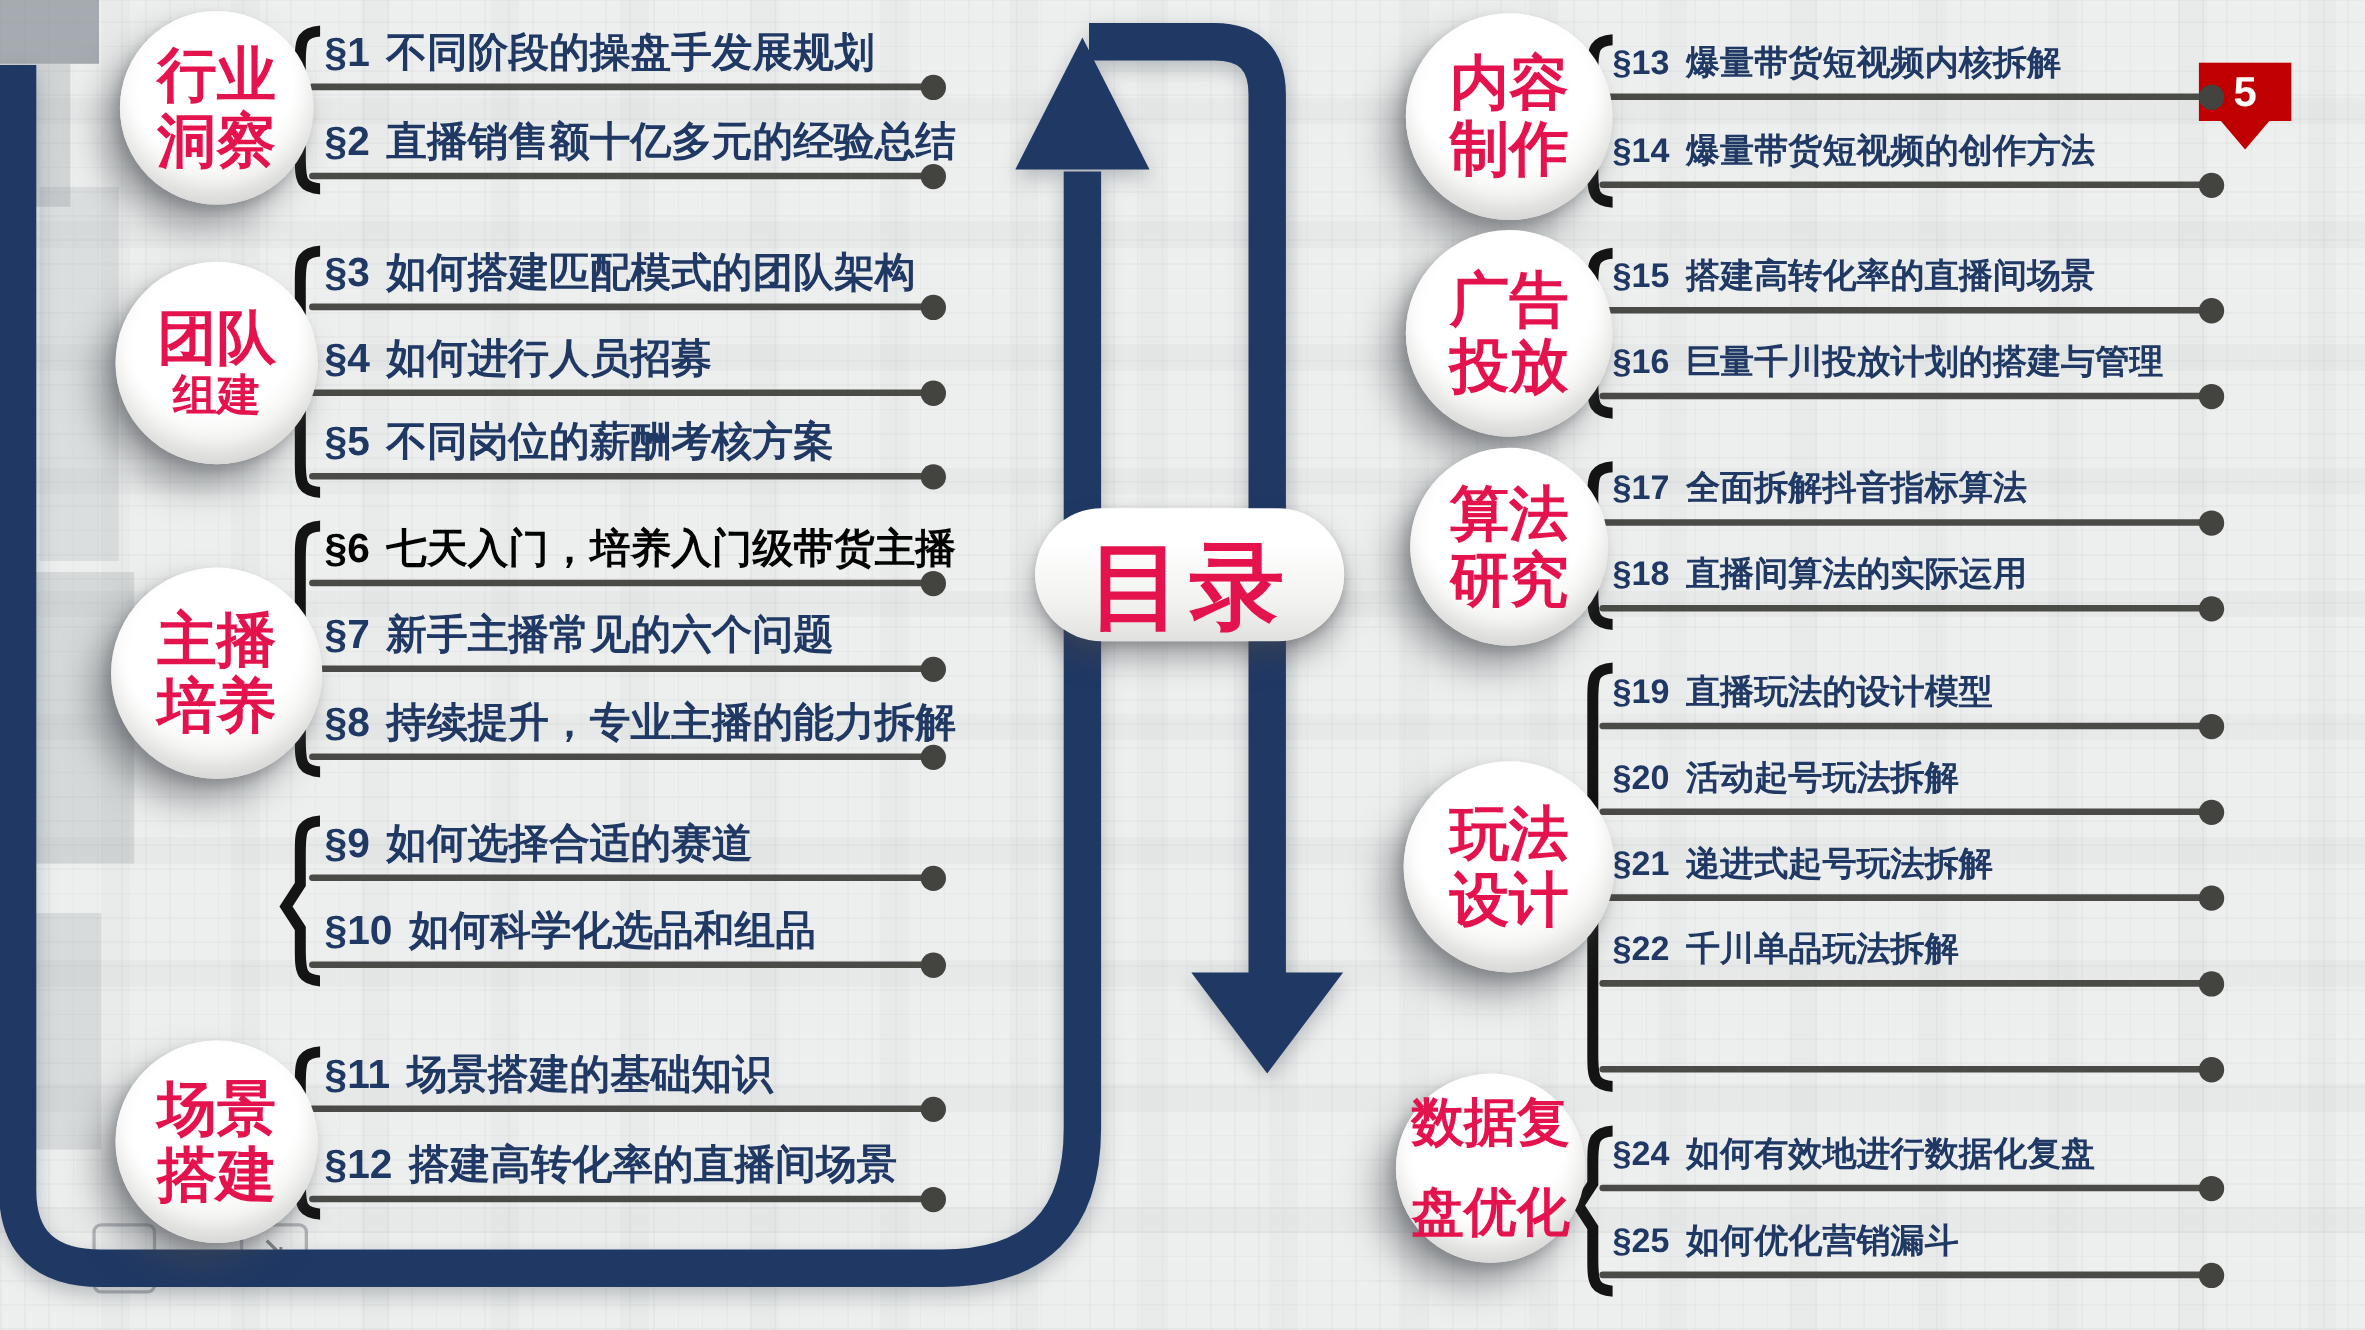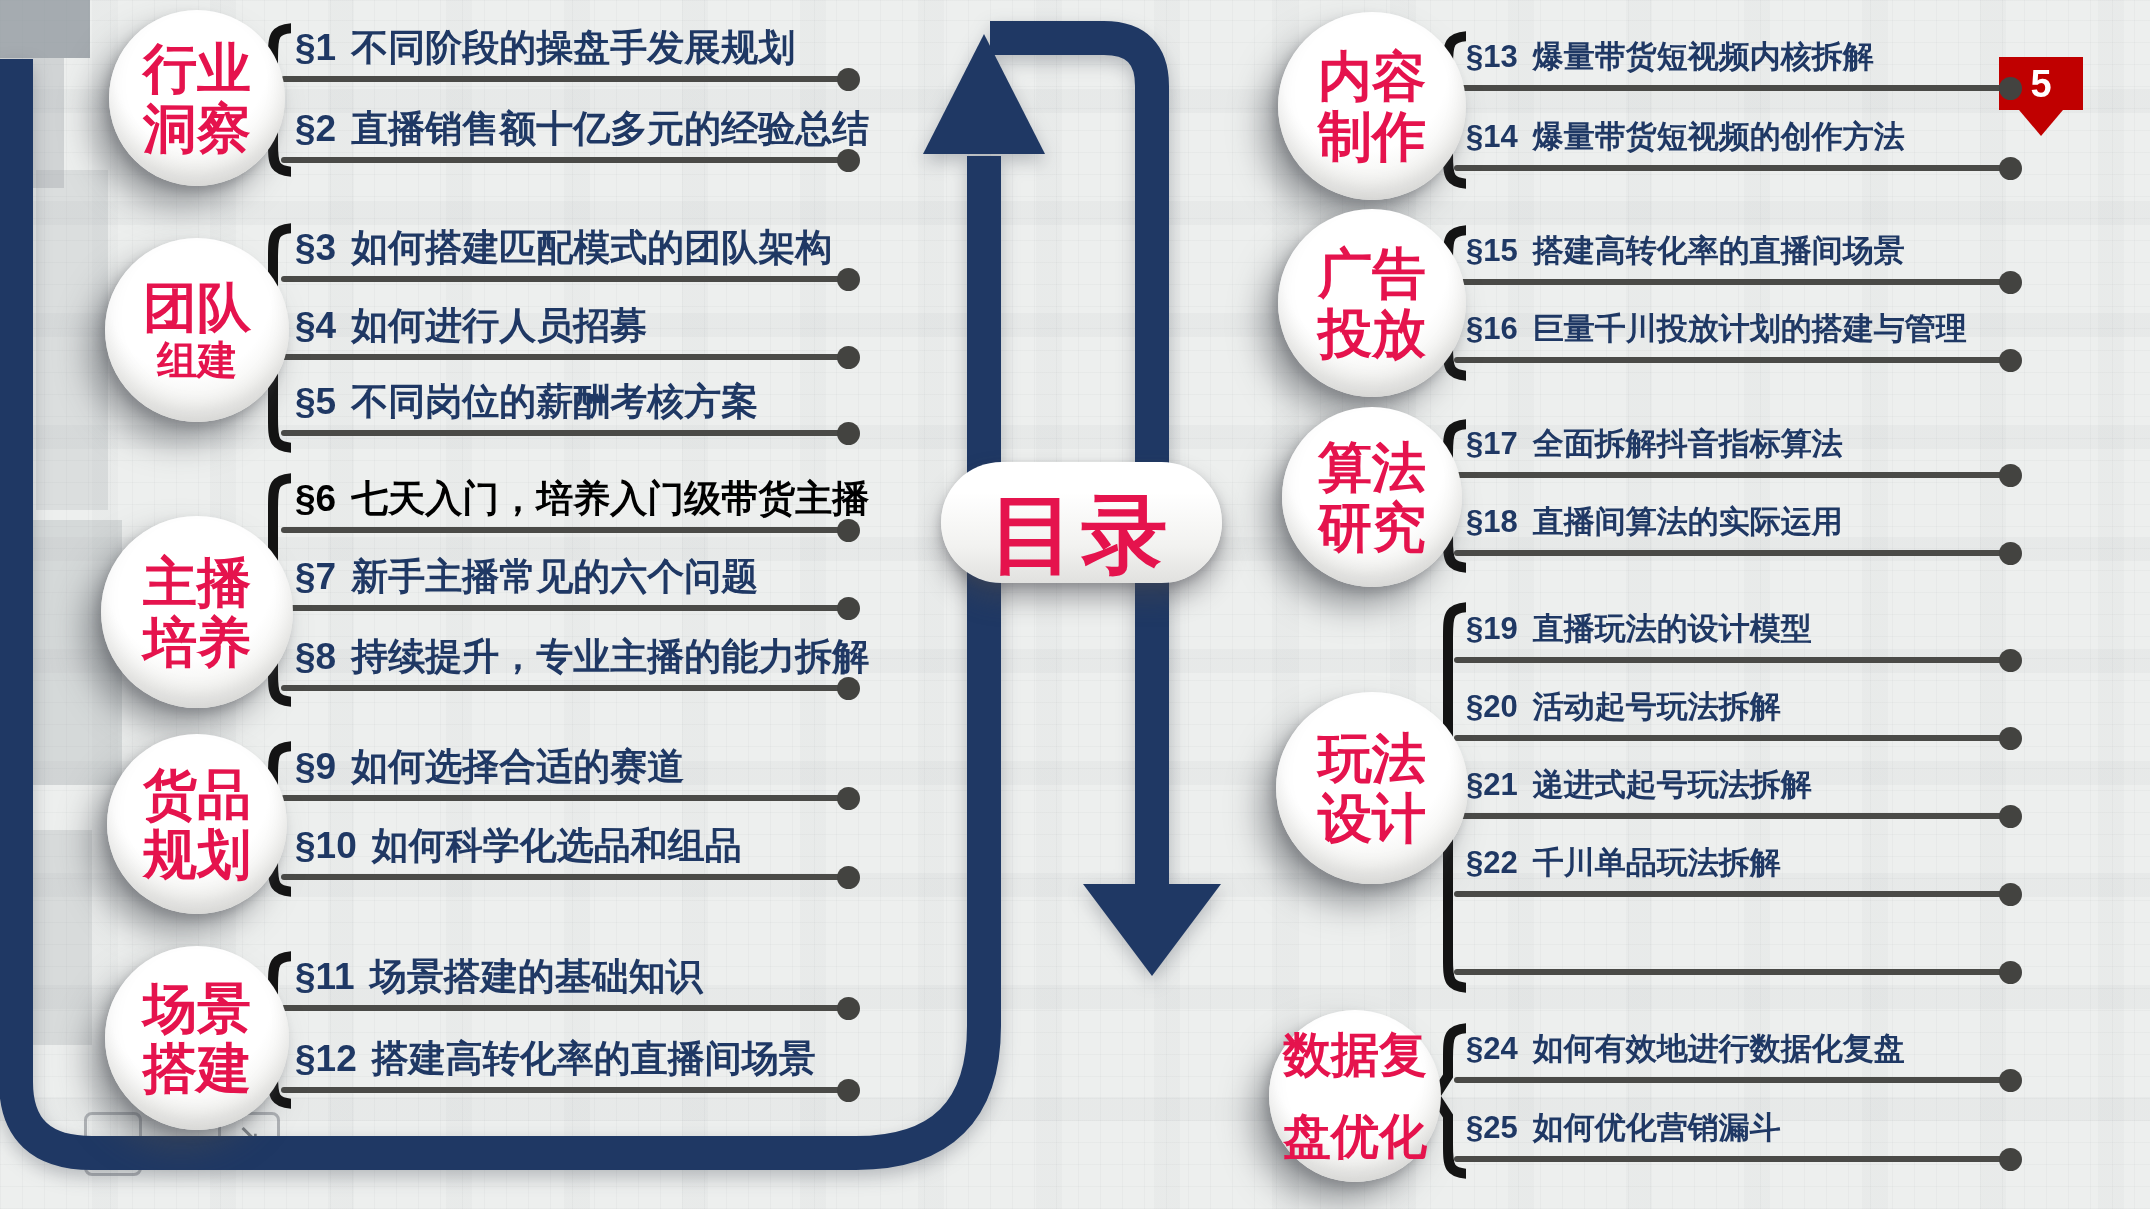--- a/index.html
+++ b/index.html
@@ -144,24 +144,20 @@
     <div class="toc-row" style="left: 281px; top: 552px; width: 580px; height: 70px;">
       <div class="tline" style="left: 0px; top: 53px; width: 567px;"></div>
       <div class="tdot" style="right: 1px; top: 45px;"></div>
       <div class="item-text" style="left: 14px; top: 3px; font-size: 37px; color: rgb(31, 56, 100);"><span class="item-num">§7</span><span>新手主播常见的六个问题</span></div>
     </div>
     <div class="toc-row" style="left: 281px; top: 632px; width: 580px; height: 70px;">
       <div class="tline" style="left: 0px; top: 53px; width: 567px;"></div>
       <div class="tdot" style="right: 1px; top: 45px;"></div>
       <div class="item-text" style="left: 14px; top: 3px; font-size: 37px; color: rgb(31, 56, 100);"><span class="item-num">§8</span><span>持续提升，专业主播的能力拆解</span></div>
     </div>
-    <div class="cat-circle" style="left: 107px; top: 734px; width: 180px; height: 180px;">
-      <span class="cat-line" style="font-size: 54px; color: rgb(229, 19, 77);">货品</span>
-      <span class="cat-line" style="font-size: 54px; color: rgb(229, 19, 77);">规划</span>
-    </div>
     <svg class="bracket" width="50" height="160" style="left: 241px; top: 740px;">
       <path d="M 56 6 C 32 6 32 14 32 36 L 32 64 L 19 84 L 32 104 L 32 122 C 32 144 32 152 56 152" fill="none" stroke="#141414" stroke-width="10" stroke-linecap="round"></path>
     </svg>
     <div class="toc-row" style="left: 281px; top: 742px; width: 580px; height: 70px;">
       <div class="tline" style="left: 0px; top: 53px; width: 567px;"></div>
       <div class="tdot" style="right: 1px; top: 45px;"></div>
       <div class="item-text" style="left: 14px; top: 3px; font-size: 37px; color: rgb(31, 56, 100);"><span class="item-num">§9</span><span>如何选择合适的赛道</span></div>
     </div>
     <div class="toc-row" style="left: 281px; top: 821px; width: 580px; height: 70px;">
       <div class="tline" style="left: 0px; top: 53px; width: 567px;"></div>
@@ -260,21 +256,21 @@
     </div>
     <div class="toc-row" style="left: 1454px; top: 838px; width: 569px; height: 70px;">
       <div class="tline" style="left: 0px; top: 53px; width: 556px;"></div>
       <div class="tdot" style="right: 1px; top: 45px;"></div>
       <div class="item-text" style="left: 12px; top: 7px; font-size: 31px; color: rgb(31, 56, 100);"><span class="item-num">§22</span><span>千川单品玩法拆解</span></div>
     </div>
     <div class="toc-row" style="left: 1454px; top: 916px; width: 569px; height: 70px;">
       <div class="tline" style="left: 0px; top: 53px; width: 556px;"></div>
       <div class="tdot" style="right: 1px; top: 45px;"></div>
     </div>
-    <div class="cat-circle" style="left: 1269px; top: 1010px; width: 172px; height: 172px; gap: 28px;">
+    <div class="cat-circle" style="left: 1269px; top: 976px; width: 172px; height: 172px; gap: 28px;">
       <span class="cat-line" style="font-size: 48px; color: rgb(229, 19, 77);">数据复</span>
       <span class="cat-line" style="font-size: 48px; color: rgb(229, 19, 77);">盘优化</span>
     </div>
     <svg class="bracket" width="50" height="160" style="left: 1416px; top: 1022px;">
       <path d="M 56 6 C 32 6 32 14 32 36 L 32 54 L 19 74 L 32 94 L 32 122 C 32 144 32 152 56 152" fill="none" stroke="#141414" stroke-width="10" stroke-linecap="round"></path>
     </svg>
     <div class="toc-row" style="left: 1454px; top: 1024px; width: 569px; height: 70px;">
       <div class="tline" style="left: 0px; top: 53px; width: 556px;"></div>
       <div class="tdot" style="right: 1px; top: 45px;"></div>
       <div class="item-text" style="left: 12px; top: 7px; font-size: 31px; color: rgb(31, 56, 100);"><span class="item-num">§24</span><span>如何有效地进行数据化复盘</span></div>

